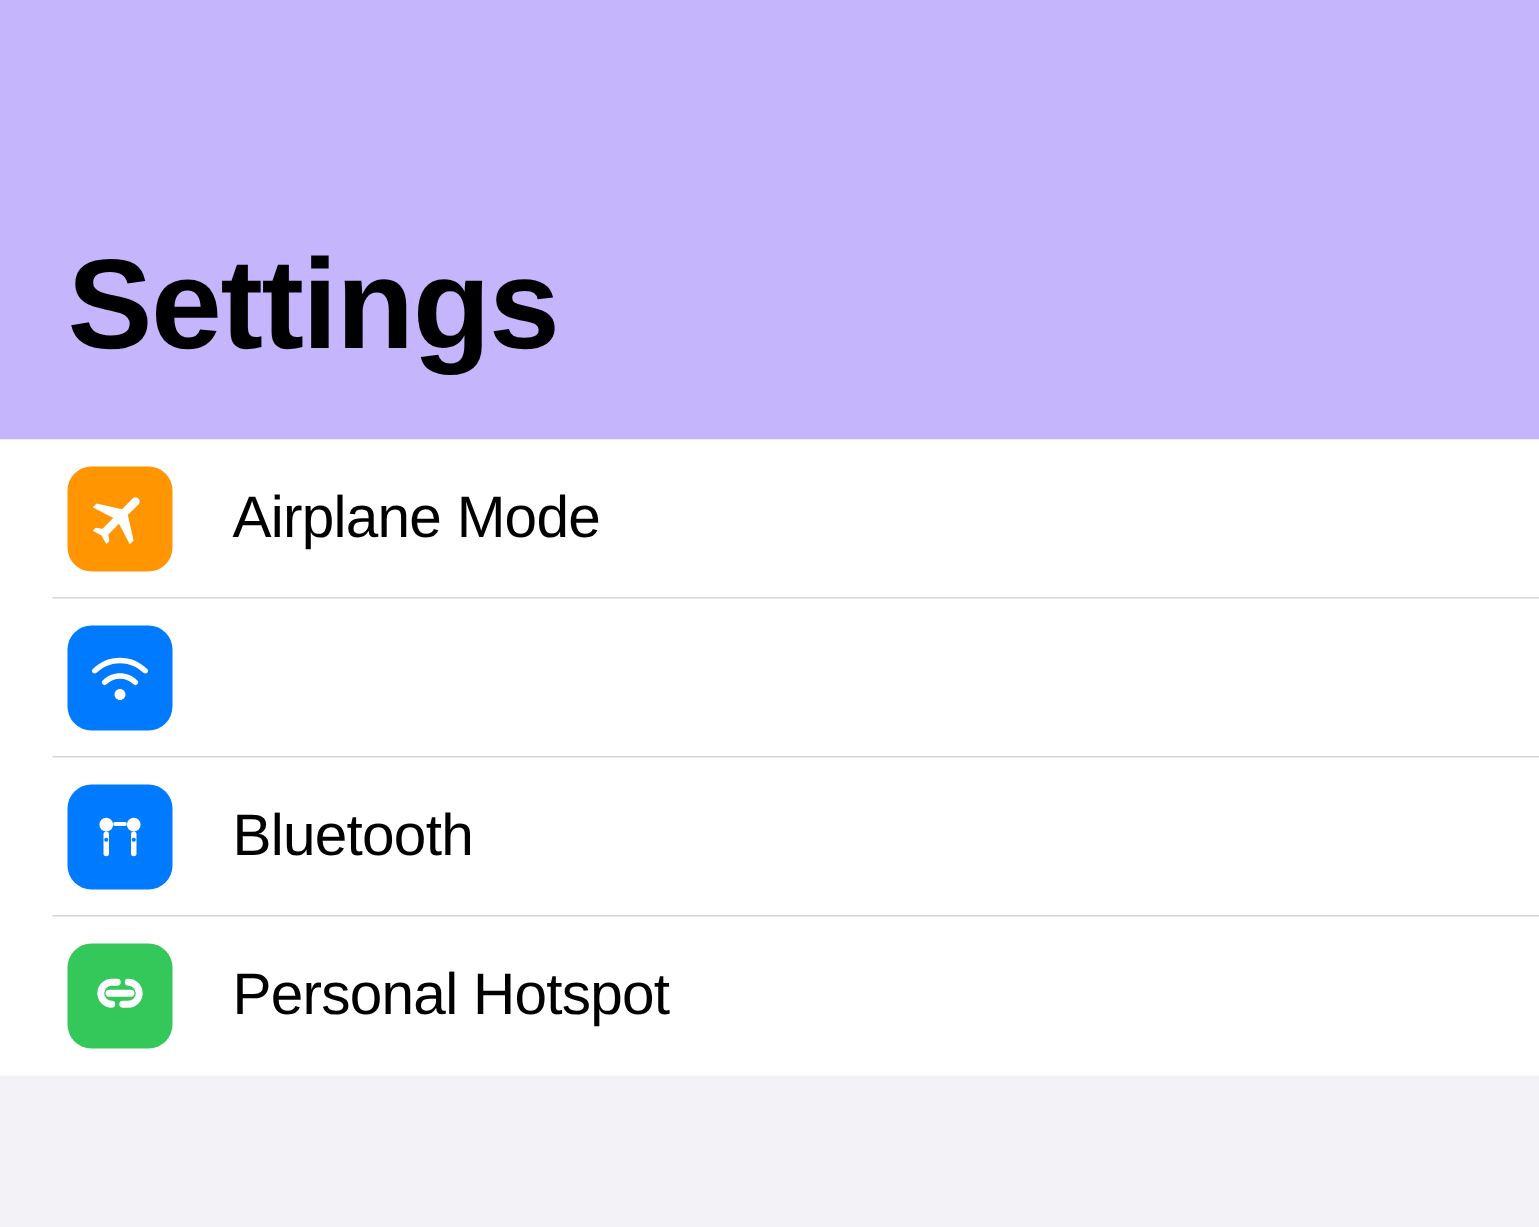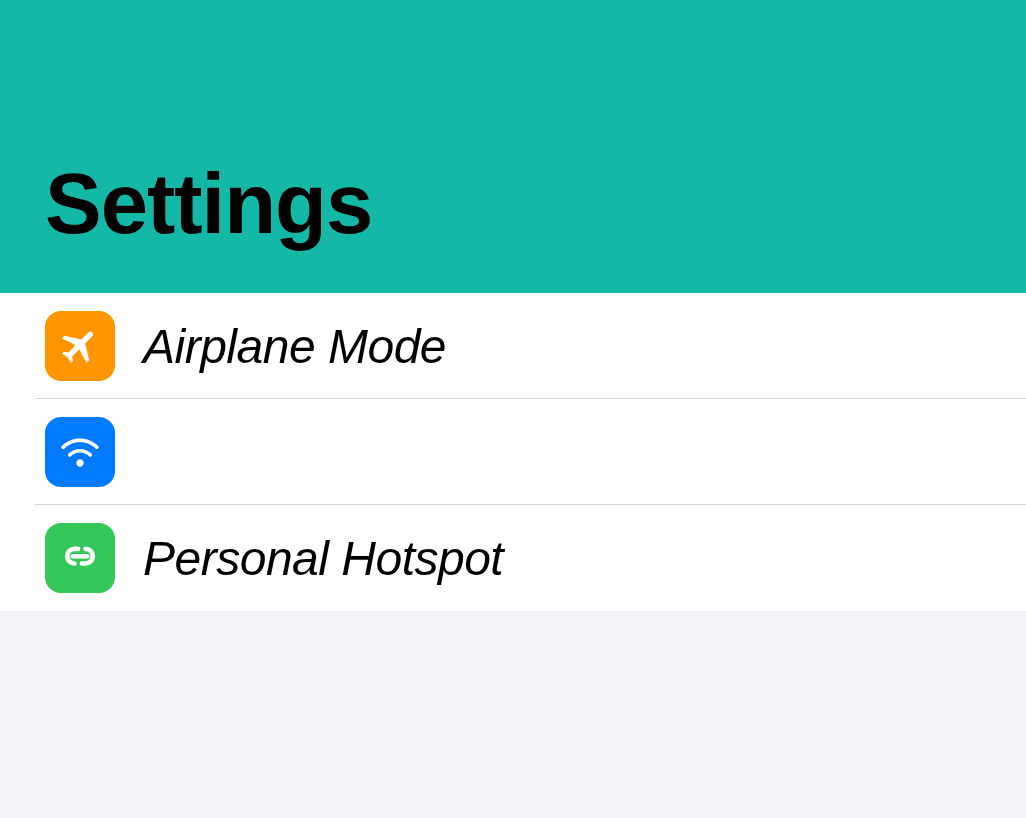--- a/index.html
+++ b/index.html
@@ -9,21 +9,21 @@
     }
     body {
       font-family: -apple-system, BlinkMacSystemFont, "Segoe UI", Helvetica, Arial, sans-serif;
       background: #f2f2f7;
       width: 1026px;
       height: 818px;
       overflow: hidden;
     }
     .header {
       padding: 155px 45px 40px 45px;
-      background: #14b8a6;
+      background: #c4b5fd;
     }
     .title {
       font-size: 85px;
       font-weight: 800;
       color: #000;
       letter-spacing: -1px;
     }
     .list {
       background: #fff;
     }
@@ -55,26 +55,25 @@
     .icon-orange {
       background: #ff9500;
     }
     .icon-blue {
       background: #007aff;
     }
     .icon-green {
       background: #34c759;
     }
     .row-label {
-      font-size: 48px;
+      font-size: 39px;
       font-weight: 400;
       color: #000;
-      margin-left: 28px;
+      margin-left: 40px;
       letter-spacing: -0.5px;
-      font-style: italic;
     }
     svg {
       display: block;
     }
   </style>
 </head>
 <body>
 
 <div class="header">
   <h1 class="title">Settings</h1>
@@ -92,20 +91,34 @@
   </div>
 
   <div class="list-row">
     <div class="icon-tile icon-blue">
       <svg width="44" height="44" viewBox="0 0 24 24" fill="white">
         <path d="M12 20c1.1 0 2-.9 2-2s-.9-2-2-2-2 .9-2 2 .9 2 2 2zm-6.3-5.7c.4.4 1 .4 1.4 0C8.4 13 10.1 12.3 12 12.3s3.6.7 4.9 2c.4.4 1 .4 1.4 0 .4-.4.4-1.1 0-1.4-1.7-1.7-4-2.6-6.3-2.6s-4.6.9-6.3 2.6c-.4.3-.4 1 0 1.4zM2.1 10.1c.4.4 1 .4 1.4 0C5.8 7.8 8.8 6.6 12 6.6s6.2 1.2 8.5 3.5c.4.4 1 .4 1.4 0 .4-.4.4-1 0-1.4C19.2 6 15.7 4.6 12 4.6S4.8 6 2.1 8.7c-.4.4-.4 1 0 1.4z"></path>
       </svg>
     </div>
   </div>
 
+  <div class="list-row">
+    <div class="icon-tile icon-blue">
+      <svg width="44" height="44" viewBox="0 0 48 48" fill="white">
+        <circle cx="14" cy="15" r="5"></circle>
+        <circle cx="34" cy="15" r="5"></circle>
+        <rect x="12" y="20" width="4" height="18" rx="2"></rect>
+        <rect x="32" y="20" width="4" height="18" rx="2"></rect>
+        <rect x="19" y="13" width="10" height="3" rx="1.5"></rect>
+        <circle cx="14" cy="26" r="1.5" fill="#007aff"></circle>
+        <circle cx="34" cy="26" r="1.5" fill="#007aff"></circle>
+      </svg>
+    </div>
+    <span class="row-label">Bluetooth</span>
+  </div>
 
 
   <div class="list-row">
     <div class="icon-tile icon-green">
       <svg width="44" height="44" viewBox="0 0 24 24" fill="none" stroke="white" stroke-width="2.5" stroke-linecap="round">
         <path d="M9 15a4 4 0 0 1 0-8h2"></path>
         <path d="M15 7a4 4 0 0 1 0 8h-2"></path>
         <path d="M8 11h8"></path>
       </svg>
     </div>

